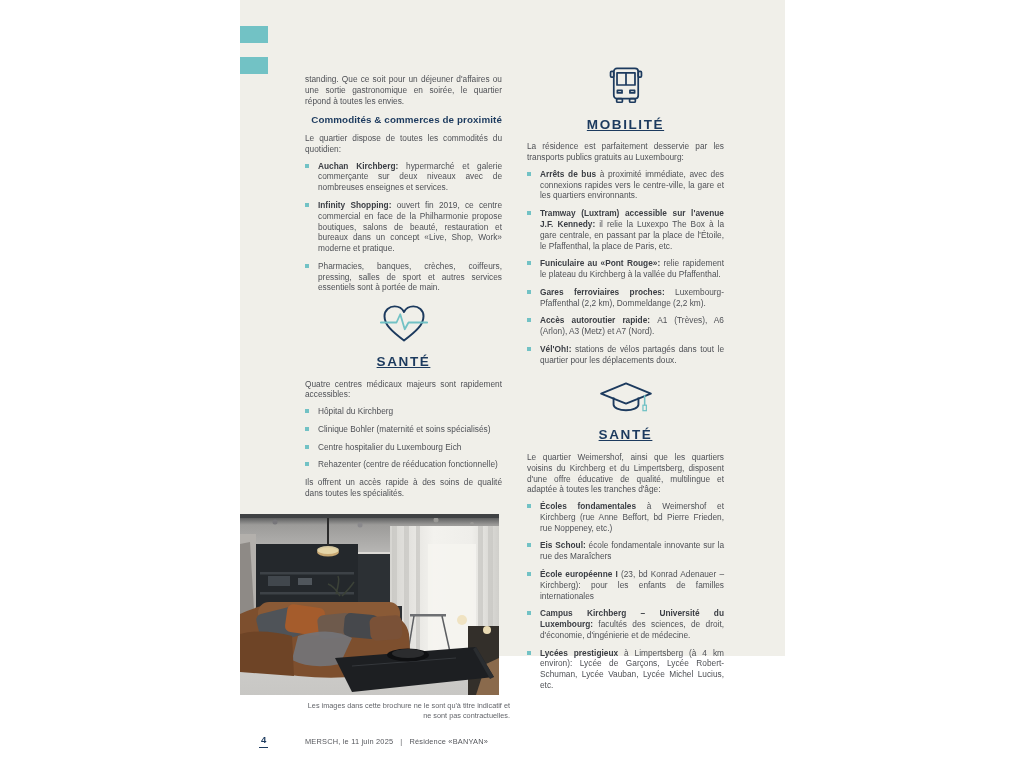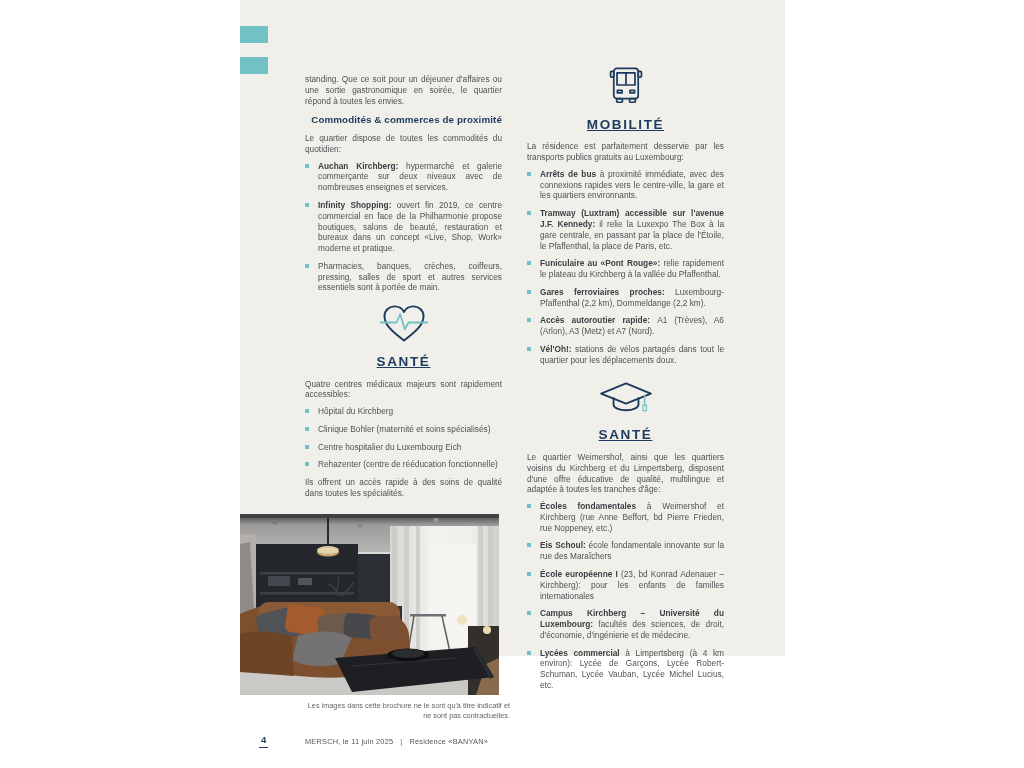--- a/index.html
+++ b/index.html
@@ -128,21 +128,21 @@
         <rect x="57.8" y="32" width="4.4" height="7" stroke="#72c2c5" stroke-width="1.6"></rect>
       </svg>
     </div>
     <h2 class="bigtitle">SANTÉ</h2>
     <p class="body tight">Le quartier Weimershof, ainsi que les quartiers voisins du Kirchberg et du Limpertsberg, disposent d'une offre éducative de qualité, multilingue et adaptée à toutes les tranches d'âge:</p>
     <ul class="list">
         <li><span class="sq"></span><b>Écoles fondamentales </b><span>à Weimershof et Kirchberg (rue Anne Beffort, bd Pierre Frieden, rue Noppeney, etc.)</span></li>
         <li><span class="sq"></span><b>Eis Schoul: </b><span>école fondamentale innovante sur la rue des Maraîchers</span></li>
         <li><span class="sq"></span><b>École européenne I </b><span>(23, bd Konrad Adenauer – Kirchberg): pour les enfants de familles internationales</span></li>
         <li><span class="sq"></span><b>Campus Kirchberg – Université du Luxembourg: </b><span>facultés des sciences, de droit, d'économie, d'ingénierie et de médecine.</span></li>
-        <li><span class="sq"></span><b>Lycées commercial </b><span>à Limpertsberg (à 4 km environ): Lycée de Garçons, Lycée Robert-Schuman, Lycée Vauban, Lycée Michel Lucius, etc.</span></li>
+        <li><span class="sq"></span><b>Lycées prestigieux </b><span>à Limpertsberg (à 4 km environ): Lycée de Garçons, Lycée Robert-Schuman, Lycée Vauban, Lycée Michel Lucius, etc.</span></li>
       </ul>
   </div>
 
   <div class="photo">
     <svg width="259" height="181" viewBox="0 0 259 181">
       <defs>
         <linearGradient id="ceil" x1="0" y1="0" x2="0" y2="1">
           <stop offset="0" stop-color="#3a3c3e"></stop>
           <stop offset="0.06" stop-color="#9c9b99"></stop>
           <stop offset="0.4" stop-color="#d8d7d5"></stop>

